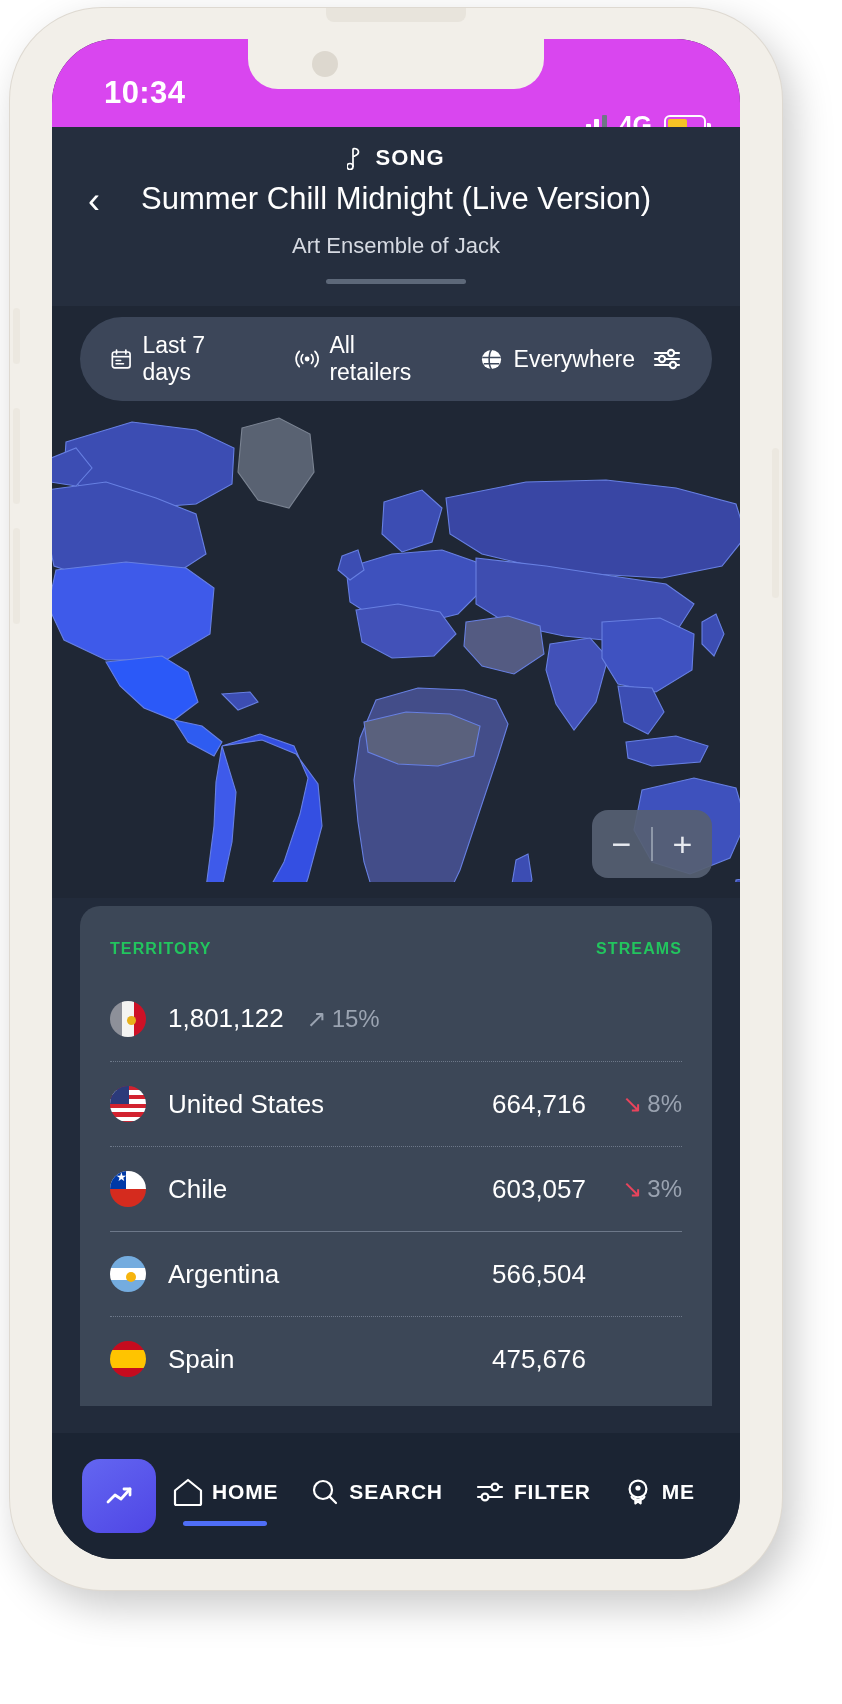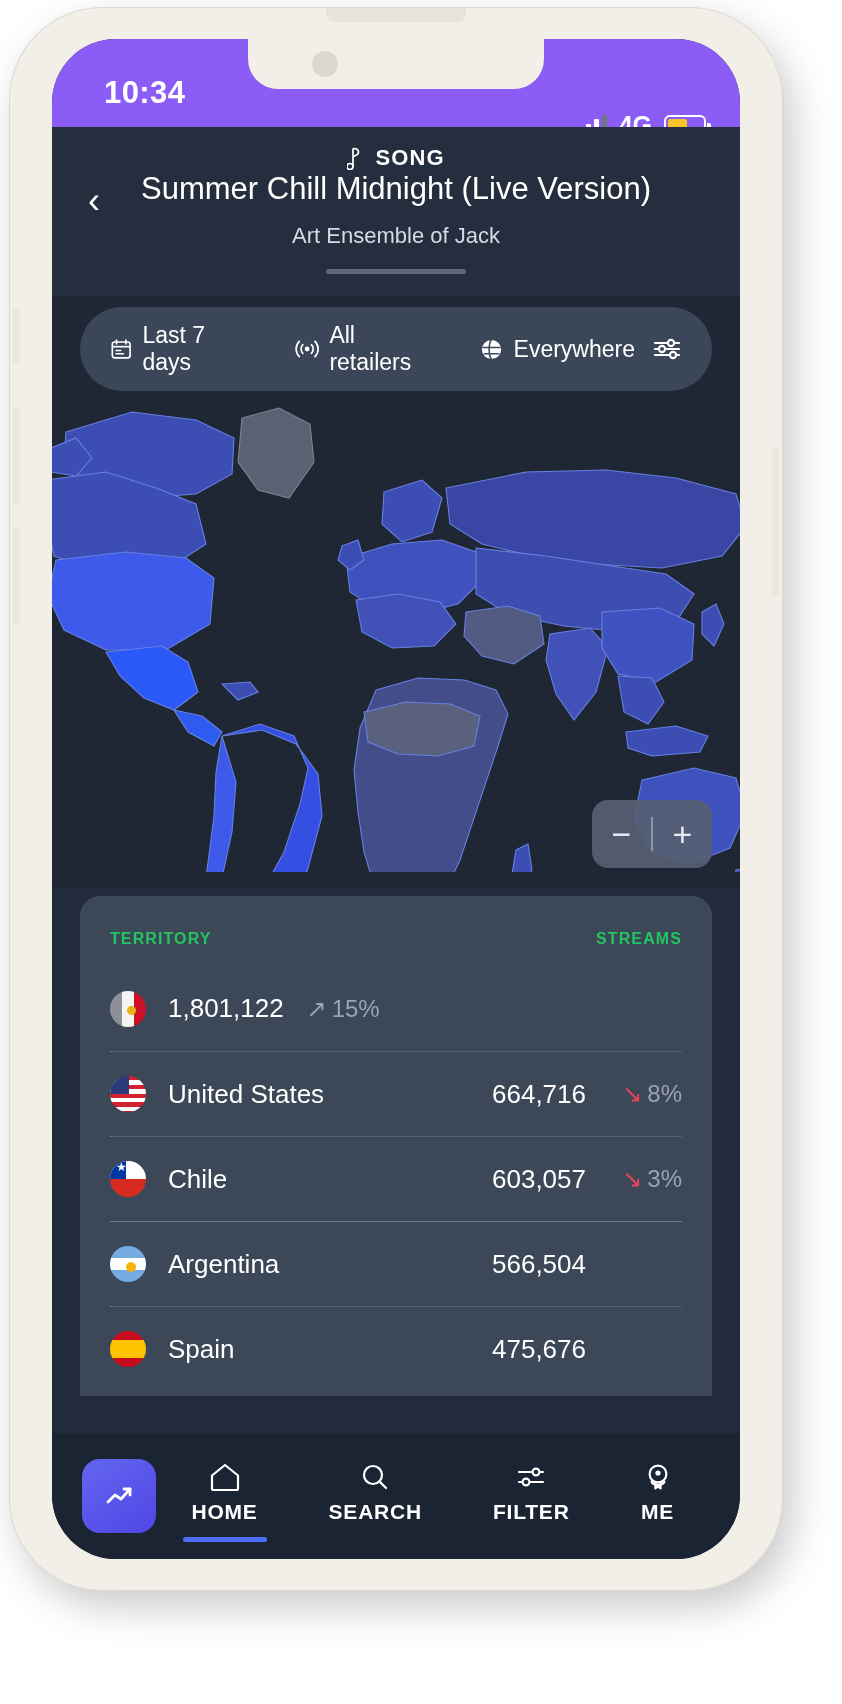--- a/index.html
+++ b/index.html
@@ -32,21 +32,21 @@
 
   .screen {
     position: absolute; left: 42px; top: 31px;
     width: 688px; height: 1520px;
     border-radius: 64px; overflow: hidden;
     background: #222b3b;
   }
 
   
   .statusbar {
-    position: relative; height: 88px; background: #8b5cf6;
+    position: relative; height: 88px; background: #d946ef;
     display: flex; align-items: flex-start; justify-content: space-between;
     padding: 36px 34px 0 52px;
   }
   .status-time { color: #fff; font-size: 31px; font-weight: 700; letter-spacing: .4px; }
   .status-right { display: flex; align-items: center; gap: 12px; padding-top: 4px; margin-top: 32px; }
   .bars { display: flex; align-items: flex-end; gap: 3px; height: 22px; }
   .bars i { display: block; width: 5px; background: #fff; border-radius: 1px; }
   .bars i:nth-child(1){ height: 8px; }
   .bars i:nth-child(2){ height: 13px; }
   .bars i:nth-child(3){ height: 18px; }
@@ -64,21 +64,21 @@
   .notch-cam {
     position: absolute; left: 64px; top: 14px;
     width: 26px; height: 26px; border-radius: 50%;
     background: #ddd8cf;
   }
 
   
   .app-header { background: #252e3e; padding: 18px 0 22px; position: relative; }
   .kicker { display: flex; align-items: center; justify-content: center; gap: 9px;
     color: #fff; font-size: 22px; font-weight: 700; letter-spacing: 1.1px; }
-  .song-title { color: #fff; font-size: 31px; text-align: center; margin-top: 0; font-weight: 400; }
+  .song-title { color: #fff; font-size: 31px; text-align: center; margin-top: 10px; font-weight: 400; }
   .song-artist { color: #d6dae2; font-size: 22px; text-align: center; margin-top: 16px; }
   .back-chevron {
     position: absolute; left: 36px; top: 56px;
     color: #fff; font-size: 36px; line-height: 1; cursor: pointer;
   }
   .grabber { width: 140px; height: 5px; border-radius: 3px; background: #5d6879;
     margin: 20px auto 0; }
 
   
   .map-wrap { position: relative; height: 592px; background: #1f2735; overflow: hidden; }
@@ -144,21 +144,21 @@
   .bottom-nav {
     position: absolute; left: 0; right: 0; bottom: 0; height: 126px;
     background: #1b2433; display: flex; align-items: center; padding: 0 30px;
   }
   .nav-launch {
     width: 74px; height: 74px; border-radius: 18px;
     background: linear-gradient(145deg,#6366f1,#4f46e5);
     display: flex; align-items: center; justify-content: center; cursor: pointer;
   }
   .nav-items { flex: 1; display: flex; justify-content: space-around; align-items: center; }
-  .nav-item { display: flex; flex-direction: column; align-items: center; gap: 7px;
+  .nav-item { display: flex; flex-direction: row; align-items: center; gap: 7px;
     cursor: pointer; position: relative; padding-bottom: 8px; }
   .nav-item span { color: #fff; font-size: 21px; font-weight: 700; letter-spacing: .8px; }
   .nav-item.active .underline { position: absolute; bottom: -10px; left: 50%;
     transform: translateX(-50%); width: 84px; height: 5px; background: #4f6ef7; border-radius: 3px; }
   svg { display: block; }
 </style>
 </head>
 <body>
 
 <div class="stage">

